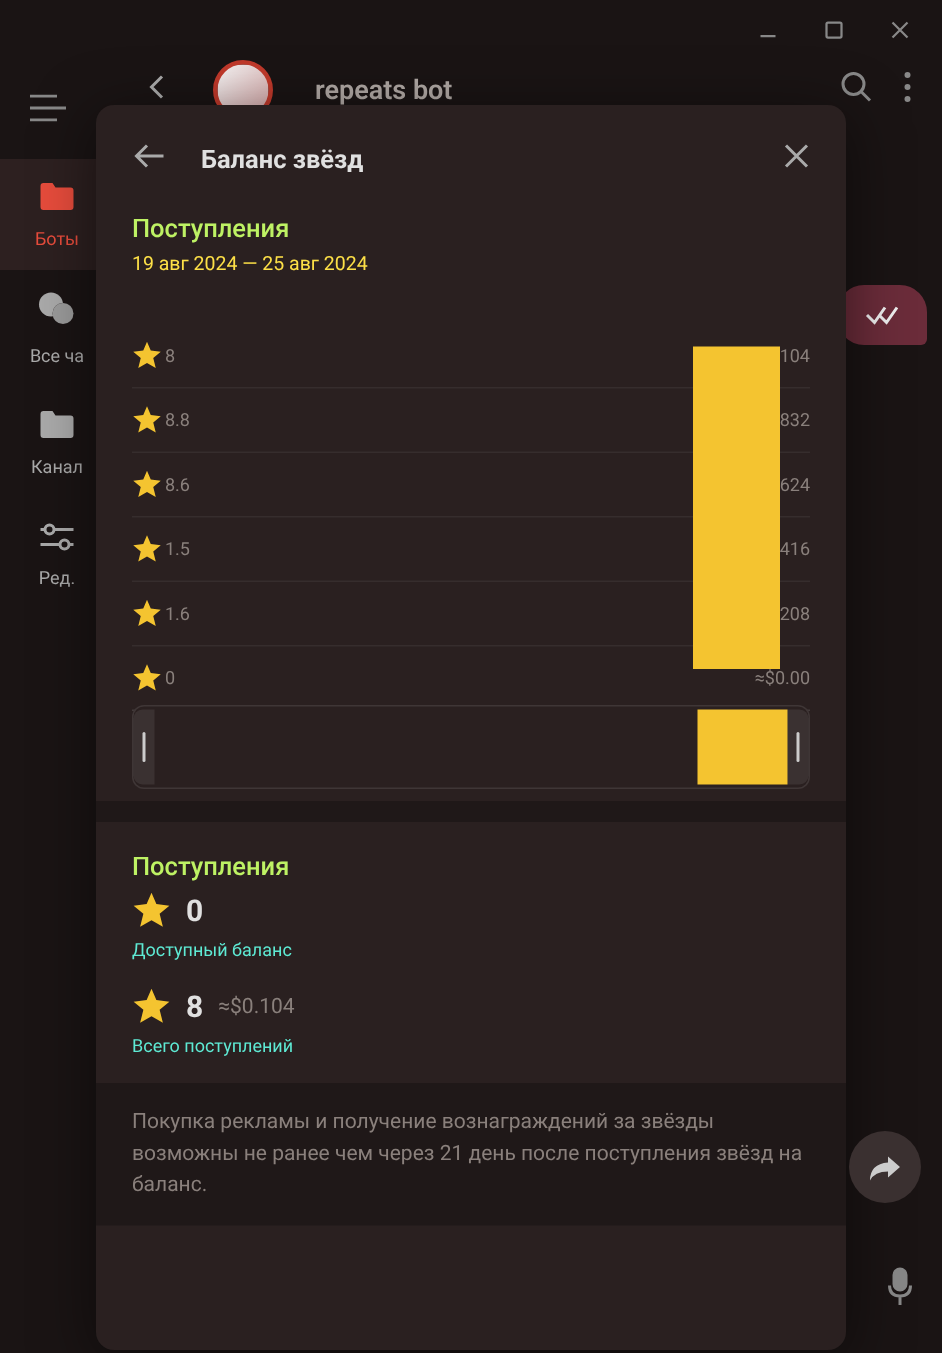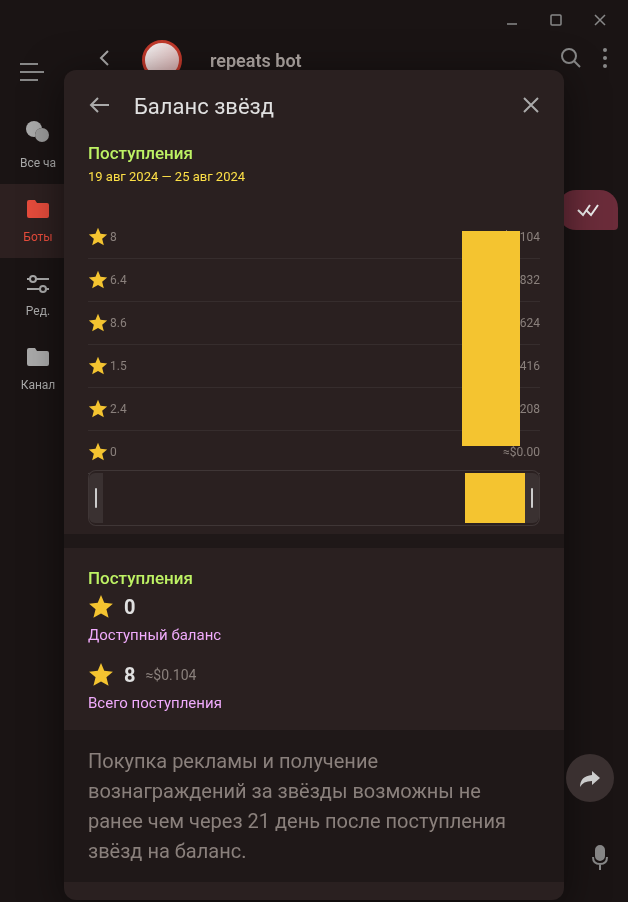--- a/index.html
+++ b/index.html
@@ -139,22 +139,22 @@
       align-items: center;
       gap: 24px;
       margin-bottom: 24px;
     }
     .modal-back {
       color: #aaa;
       font-size: 22px;
       cursor: pointer;
     }
     .modal-title {
-      font-size: 22px;
-      font-weight: 400;
+      font-size: 17px;
+      font-weight: 700;
       color: #e0e0e0;
       flex: 1;
     }
     .modal-close {
       color: #aaa;
       font-size: 22px;
       cursor: pointer;
     }
     .section-title {
       font-size: 17px;
@@ -284,29 +284,29 @@
     .balance-value {
       font-size: 20px;
       font-weight: 700;
       color: #e0e0e0;
     }
     .balance-usd {
       font-size: 14px;
       color: #8a807c;
     }
     .balance-label {
-      font-size: 15px;
-      color: #f0abfc;
+      font-size: 12px;
+      color: #5eead4;
       margin-bottom: 18px;
     }
     .info-box {
       background: #1f1818;
       margin: 0 -24px;
       padding: 16px 24px;
-      font-size: 20px;
+      font-size: 14px;
       color: #8a807c;
       line-height: 1.5;
     }
     .fab {
       position: absolute;
       right: 14px;
       bottom: 100px;
       width: 48px;
       height: 48px;
       border-radius: 50%;
@@ -349,47 +349,47 @@
       </svg>
     </span>
 </div>
 
 <div class="sidebar">
   <div class="sidebar-menu-icon">
     <svg width="24" height="18" viewBox="0 0 24 18">
         <path d="M0 1 H18 M0 9 H24 M0 17 H18" stroke="currentColor" stroke-width="2"></path>
       </svg>
   </div>
+  <div class="sidebar-item active">
+    <span class="icon"><svg width="26" height="22" viewBox="0 0 26 22" fill="currentColor">
+          <path d="M2 4 Q2 2 4 2 L10 2 L12 5 L22 5 Q24 5 24 7 L24 18 Q24 20 22 20 L4 20 Q2 20 2 18 Z"></path>
+        </svg></span>
+    <span>Боты</span>
+  </div>
   <div class="sidebar-item">
     <span class="icon"><svg width="26" height="26" viewBox="0 0 26 26" fill="currentColor">
           <circle cx="9" cy="9" r="8"></circle>
           <circle cx="17" cy="15" r="7" fill="#1a1414"></circle>
           <circle cx="17" cy="15" r="7" fill="currentColor" opacity="0.9"></circle>
         </svg></span>
     <span>Все ча</span>
   </div>
-  <div class="sidebar-item active">
+  <div class="sidebar-item">
     <span class="icon"><svg width="26" height="22" viewBox="0 0 26 22" fill="currentColor">
           <path d="M2 4 Q2 2 4 2 L10 2 L12 5 L22 5 Q24 5 24 7 L24 18 Q24 20 22 20 L4 20 Q2 20 2 18 Z"></path>
         </svg></span>
-    <span>Боты</span>
+    <span>Канал</span>
   </div>
   <div class="sidebar-item">
     <span class="icon"><svg width="26" height="20" viewBox="0 0 26 20" stroke="currentColor" stroke-width="2" fill="none">
           <path d="M2 5 H24 M2 15 H24"></path>
           <circle cx="8" cy="5" r="3" fill="#1a1414"></circle>
           <circle cx="18" cy="15" r="3" fill="#1a1414"></circle>
         </svg></span>
     <span>Ред.</span>
-  </div>
-  <div class="sidebar-item">
-    <span class="icon"><svg width="26" height="22" viewBox="0 0 26 22" fill="currentColor">
-          <path d="M2 4 Q2 2 4 2 L10 2 L12 5 L22 5 Q24 5 24 7 L24 18 Q24 20 22 20 L4 20 Q2 20 2 18 Z"></path>
-        </svg></span>
-    <span>Канал</span>
   </div>
 </div>
 
 <div class="chat-header">
   <span class="back-btn"><svg width="18" height="18" viewBox="0 0 18 18">
         <path d="M12 2 L5 9 L12 16" stroke="currentColor" stroke-width="2" fill="none"></path>
       </svg></span>
   <div class="avatar"></div>
   <div class="chat-title">repeats bot</div>
   <div class="header-actions">
@@ -432,42 +432,42 @@
           <svg class="chart-star star-svg" viewBox="0 0 24 24" fill="#f4c430">
             <path d="M12 1 L15 8 L23 9 L17 14 L19 22 L12 18 L5 22 L7 14 L1 9 L9 8 Z"></path>
           </svg>
           <span class="chart-y-label">8</span>
           <span class="chart-right-label">≈$0.104</span>
         </div>
         <div class="chart-row">
           <svg class="chart-star star-svg" viewBox="0 0 24 24" fill="#f4c430">
             <path d="M12 1 L15 8 L23 9 L17 14 L19 22 L12 18 L5 22 L7 14 L1 9 L9 8 Z"></path>
           </svg>
-          <span class="chart-y-label">6.4</span>
+          <span class="chart-y-label">8.8</span>
           <span class="chart-right-label">≈$0.0832</span>
         </div>
         <div class="chart-row">
           <svg class="chart-star star-svg" viewBox="0 0 24 24" fill="#f4c430">
             <path d="M12 1 L15 8 L23 9 L17 14 L19 22 L12 18 L5 22 L7 14 L1 9 L9 8 Z"></path>
           </svg>
           <span class="chart-y-label">8.6</span>
           <span class="chart-right-label">≈$0.0624</span>
         </div>
         <div class="chart-row">
           <svg class="chart-star star-svg" viewBox="0 0 24 24" fill="#f4c430">
             <path d="M12 1 L15 8 L23 9 L17 14 L19 22 L12 18 L5 22 L7 14 L1 9 L9 8 Z"></path>
           </svg>
           <span class="chart-y-label">1.5</span>
           <span class="chart-right-label">≈$0.0416</span>
         </div>
         <div class="chart-row">
           <svg class="chart-star star-svg" viewBox="0 0 24 24" fill="#f4c430">
             <path d="M12 1 L15 8 L23 9 L17 14 L19 22 L12 18 L5 22 L7 14 L1 9 L9 8 Z"></path>
           </svg>
-          <span class="chart-y-label">2.4</span>
+          <span class="chart-y-label">1.6</span>
           <span class="chart-right-label">≈$0.0208</span>
         </div>
         <div class="chart-row">
           <svg class="chart-star star-svg" viewBox="0 0 24 24" fill="#f4c430">
             <path d="M12 1 L15 8 L23 9 L17 14 L19 22 L12 18 L5 22 L7 14 L1 9 L9 8 Z"></path>
           </svg>
           <span class="chart-y-label">0</span>
           <span class="chart-right-label">≈$0.00</span>
         </div>
       </div>
@@ -496,21 +496,21 @@
   </div>
   <div class="balance-label">Доступный баланс</div>
 
   <div class="balance-row">
     <svg class="big-star star-svg" viewBox="0 0 24 24" fill="#f4c430">
         <path d="M12 1 L15 8 L23 9 L17 14 L19 22 L12 18 L5 22 L7 14 L1 9 L9 8 Z"></path>
       </svg>
     <span class="balance-value">8</span>
     <span class="balance-usd">≈$0.104</span>
   </div>
-  <div class="balance-label">Всего поступления</div>
+  <div class="balance-label">Всего поступлений</div>
 
   <div class="info-box">Покупка рекламы и получение вознаграждений за звёзды возможны не ранее чем через 21 день после поступления звёзд на баланс.</div>
 </div>
 
 <div class="fab">
   <svg width="22" height="20" viewBox="0 0 22 20" fill="currentColor">
       <path d="M13 3 L21 10 L13 17 L13 13 Q4 13 1 19 Q1 8 13 7 Z"></path>
     </svg>
 </div>
 

